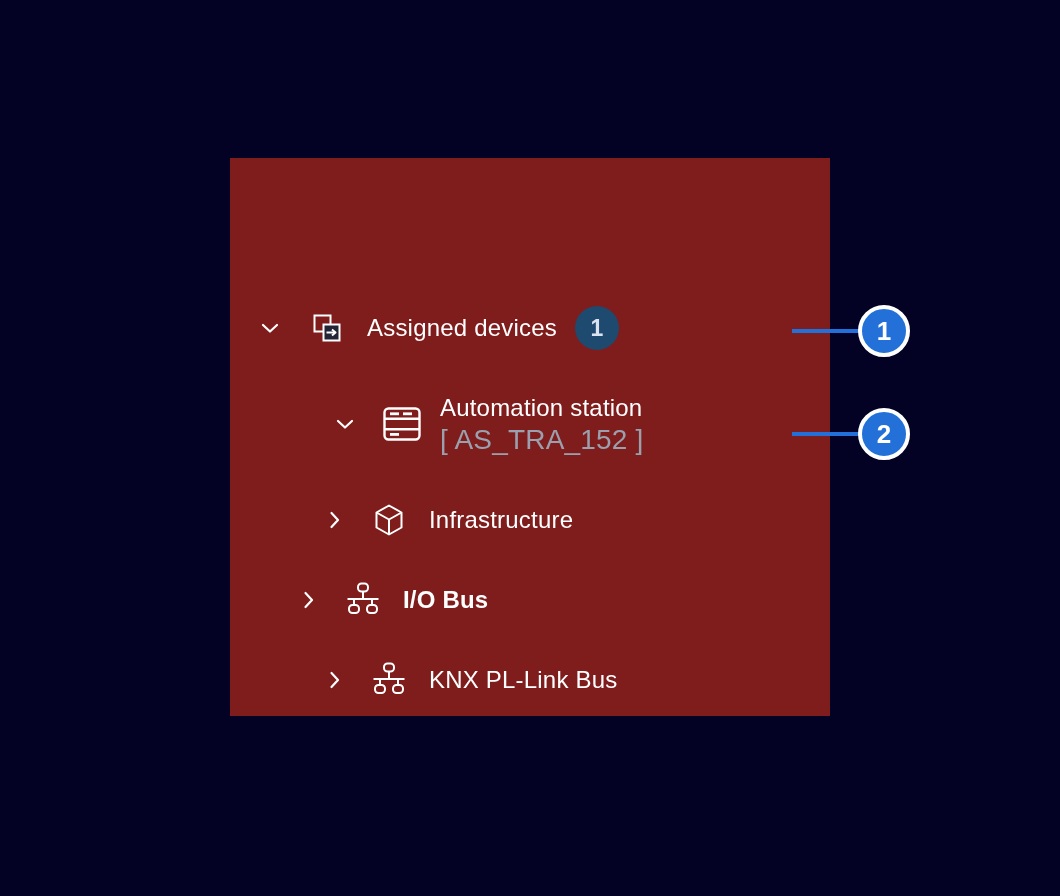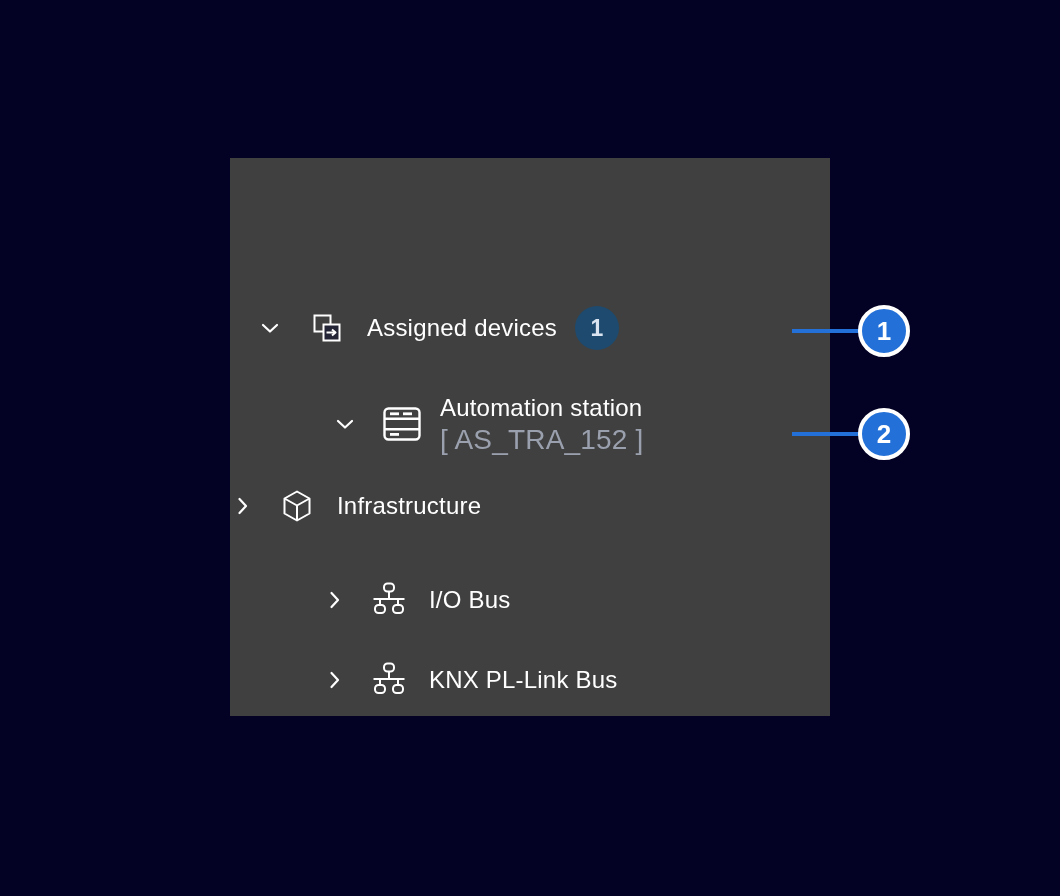--- a/index.html
+++ b/index.html
@@ -11,34 +11,34 @@
     font-family: "Liberation Sans", sans-serif;
     overflow: hidden;
     position: relative;
   }
   .panel {
     position: absolute;
     left: 230px;
     top: 158px;
     width: 600px;
     height: 558px;
-    background: #404040;
+    background: #7f1d1d;
   }
   .tree-row {
     position: absolute;
     display: flex;
     align-items: center;
     left: 0;
     width: 100%;
     cursor: pointer;
   }
   .row-1 { top: 142px; height: 56px; padding-left: 28px; }
   .row-2 { top: 228px; height: 76px; padding-left: 103px; }
-  .row-3 { top: 320px; height: 56px; }
-  .row-4 { top: 414px; height: 56px; padding-left: 92px; }
+  .row-3 { top: 334px; height: 56px; padding-left: 92px; }
+  .row-4 { top: 414px; height: 56px; padding-left: 66px; font-weight: bold; }
   .row-5 { top: 494px; height: 56px; padding-left: 92px; }
 
   .chev { width: 24px; height: 24px; flex: 0 0 auto; display: flex; align-items: center; justify-content: center; }
   .icon-wrap { flex: 0 0 auto; display: flex; align-items: center; justify-content: center; }
 
   .row-1 .icon-wrap { width: 28px; margin-left: 31px; }
   .row-1 .label { margin-left: 26px; }
   .row-2 .icon-wrap { width: 38px; margin-left: 26px; }
   .row-2 .text-block { margin-left: 19px; }
   .row-3 .icon-wrap, .row-4 .icon-wrap, .row-5 .icon-wrap { width: 40px; margin-left: 23px; }

